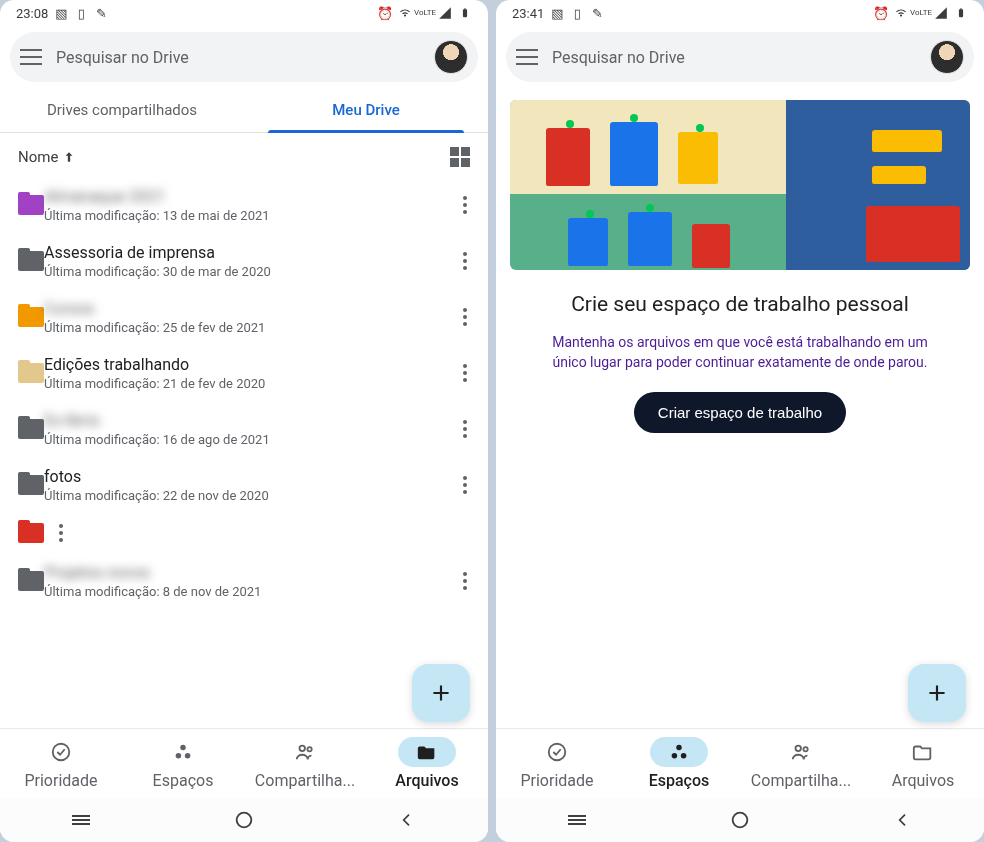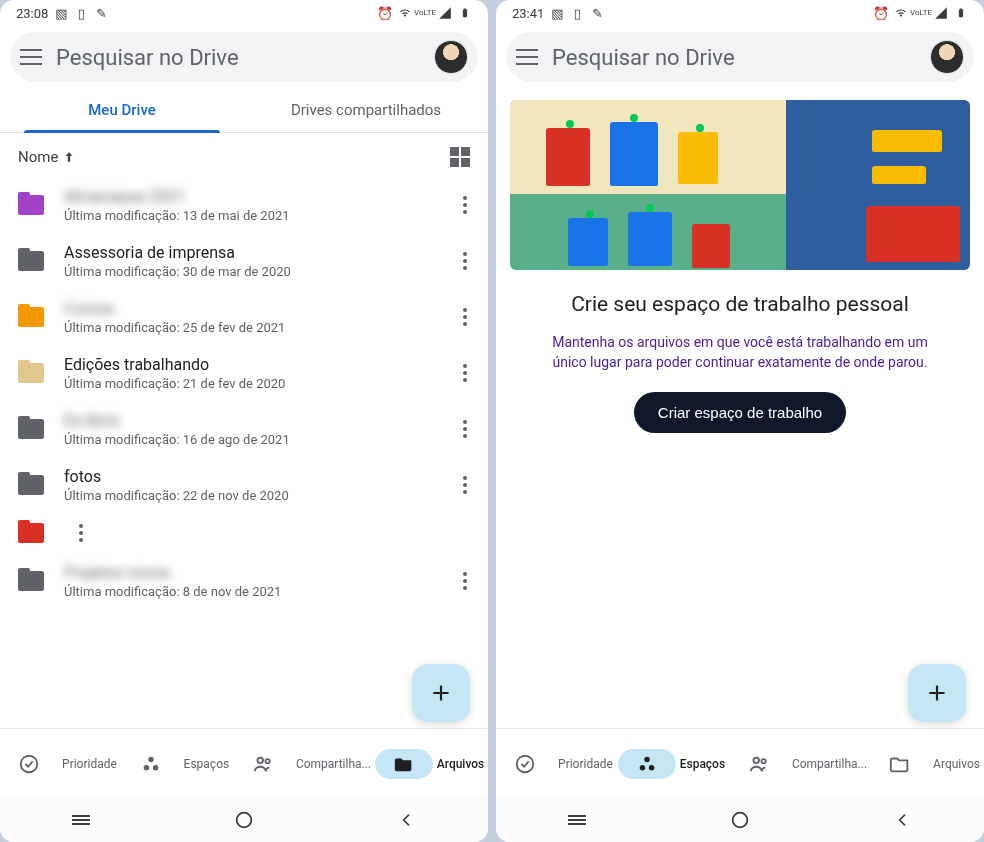--- a/index.html
+++ b/index.html
@@ -38,21 +38,21 @@
     height: 50px;
     border-radius: 26px;
     background: #f1f3f4;
     display: flex;
     align-items: center;
     padding: 0 10px;
     gap: 14px;
   }
   .hamburger { width: 22px; height: 16px; display:flex; flex-direction:column; justify-content:space-between;}
   .hamburger span { height:2px; background:#5f6368; width:100%; }
-  .search-placeholder { flex:1; color:#5f6368; font-size:22px; }
+  .search-placeholder { flex:1; color:#5f6368; font-size:16px; }
   .avatar { width:34px; height:34px; border-radius:50%; background: radial-gradient(circle at 50% 35%, #f0d5b7 30%, #2d2d2d 31%); border:1px solid #ddd; }
   .tabs {
     display:flex;
     border-bottom:1px solid #e0e0e0;
   }
   .tab {
     flex:1;
     text-align:center;
     padding:13px 0;
     font-size:15px;
@@ -79,21 +79,21 @@
     color:#3c4043;
   }
   .sort-left { display:flex; align-items:center; gap:4px; }
   .view-toggle { width:20px; height:20px; display:grid; grid-template-columns:1fr 1fr; grid-template-rows:1fr 1fr; gap:2px; }
   .view-toggle span { background:#5f6368; }
   .file-list { flex:1; overflow:hidden; padding-top:6px; }
   .file-row {
     display:flex;
     align-items:center;
     padding:10px 6px 10px 18px;
-    gap:20px;
+    gap:0;
   }
   .folder-icon {
     width:26px;
     height:20px;
     position:relative;
   }
   .folder-icon::before{
     content:"";
     position:absolute;
     top:-3px; left:0;
@@ -135,25 +135,25 @@
   .fab svg { width:26px; height:26px; }
   .bottom-nav {
     height:70px;
     display:flex;
     border-top:1px solid #e8eaed;
     background:#fff;
   }
   .nav-item {
     flex:1;
     display:flex;
-    flex-direction:row;
+    flex-direction:column;
     align-items:center;
     justify-content:center;
     gap:4px;
-    font-size:12px;
+    font-size:16px;
     color:#5f6368;
     position:relative;
   }
   .nav-item.active { color:#1f1f1f; font-weight:500;}
   .nav-icon-wrap {
     width:58px;
     height:30px;
     border-radius:16px;
     display:flex;
     align-items:center;
@@ -235,22 +235,22 @@
     <div class="hamburger">
         <span></span>
         <span></span>
         <span></span>
       </div>
     <div class="search-placeholder">Pesquisar no Drive</div>
     <div class="avatar"></div>
   </div>
 
   <div class="tabs">
+    <div class="tab">Drives compartilhados</div>
     <div class="tab active">Meu Drive</div>
-    <div class="tab">Drives compartilhados</div>
   </div>
 
   <div class="sort-row">
     <div class="sort-left">
       <span>Nome</span>
       <svg width="14" height="14" viewBox="0 0 24 24">
           <path fill="#3c4043" d="M12 4l-6 6h4v10h4V10h4z"></path>
         </svg>
     </div>
     <div class="view-toggle">

